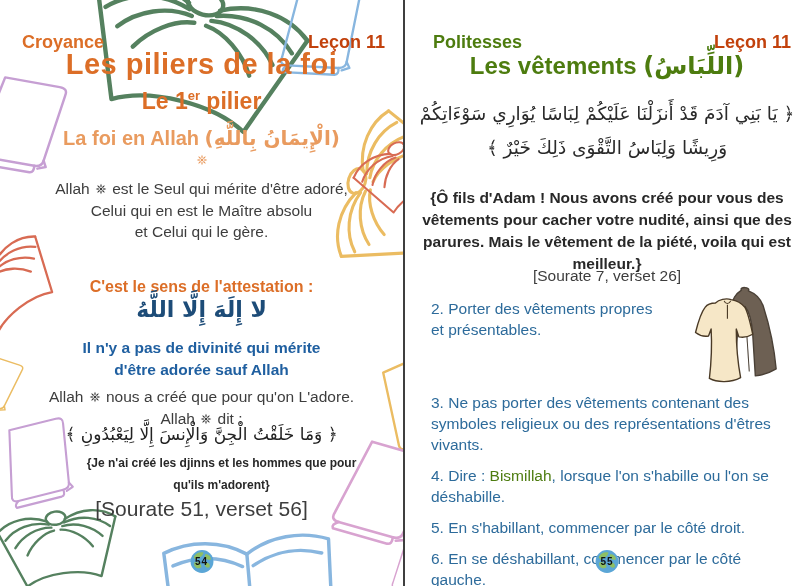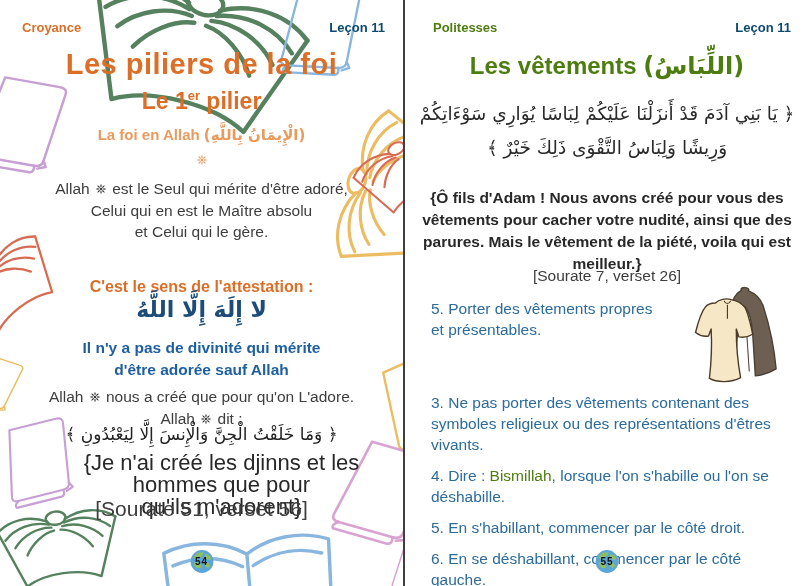--- a/index.html
+++ b/index.html
@@ -14,47 +14,47 @@
   .page-left{width:403px;}
   .gutter{width:2px;height:586px;background:#3f3f3f;flex:none;}
   .page-right{width:404px;}
 
   
   .doodle{position:absolute;z-index:0;pointer-events:none;}
   .doodle svg{display:block;width:100%;height:100%;}
 
   .content{position:absolute;inset:0;z-index:1;}
 
-  .hdr{position:absolute;top:20px;font-size:13px;font-weight:bold;}
+  .hdr{position:absolute;top:32px;font-size:18px;font-weight:bold;}
   .hdr.left{left:22px;}
   .hdr.right{right:18px;}
   .c-orange{color:#DC6E27;}
   .c-orangelight{color:#E99B5F;}
-  .c-red{color:#0c4a6e;}
+  .c-red{color:#c2410c;}
   .c-magenta{color:#4d7c0f;}
   .c-navy{color:#1D4C78;}
   .c-blue{color:#1F5FA0;}
   .c-steel{color:#2D6B9B;}
   .c-ink{color:#3D3D3D;}
   .c-black{color:#282828;}
 
   .cblock{position:absolute;left:0;right:0;text-align:center;}
 
   .lp-title{top:48px;font-size:29px;font-weight:800;letter-spacing:.5px;}
   .lp-sub{top:88px;font-size:23px;font-weight:800;}
   .lp-sub sup{font-size:13px;}
-  .lp-h1{top:126px;font-size:15px;font-weight:bold;}
+  .lp-h1{top:126px;font-size:20px;font-weight:bold;}
   .lp-h2{top:151px;font-size:15.5px;font-weight:bold;}
   .lp-body{top:178px;font-size:15.5px;line-height:21.5px;}
   .lp-attest{top:278px;font-size:16px;font-weight:bold;}
   .lp-kalima{top:297px;font-size:22px;font-weight:bold;}
   .lp-kaltr{top:337px;font-size:15.5px;font-weight:bold;line-height:22px;}
   .lp-worship{top:386px;font-size:15.5px;line-height:21.5px;}
   .lp-verse{top:424px;font-size:17px;color:#222222;}
-  .lp-versetr{top:452px;font-size:22px;font-weight:normal;line-height:22px;padding-left:40px;}
+  .lp-versetr{top:452px;font-size:12px;font-weight:bold;line-height:22px;padding-left:40px;}
   .lp-ref{top:497px;font-size:21px;}
 
   .rp-title{top:52px;font-size:24px;font-weight:800;}
   .rp-verse{top:97px;font-size:18.5px;line-height:34px;color:#2a2a2a;}
   .rp-tr{top:187px;font-size:15.5px;font-weight:bold;line-height:22px;padding:0 16px;}
   .rp-ref{top:267px;font-size:15.5px;}
   .rp-rules{position:absolute;top:298px;left:26px;right:10px;font-size:15.5px;line-height:21px;text-align:left;}
   .rule{margin-bottom:10px;}
   .clothing-float{float:right;width:122px;height:104px;margin:-14px 0 4px 10px;}
   .clothing-float svg{display:block;width:100%;height:100%;}
@@ -368,21 +368,21 @@
               <path d="M64,7 C61,3 75,3 72,8 C80,11 86,17 89,25 C96,47 102,75 104,98 C96,103 88,105 80,106 L77,58 C76,44 73,32 68,26 C63,34 60,48 59,62 L56,104 C47,103 40,100 35,96 C38,72 46,34 56,15 C58,11 61,9 64,7 Z" fill="#6D6053"></path>
               <path d="M68,26 L73,101" fill="none" stroke-width="1.2"></path>
             </g>
             <g stroke="#4a3a26" stroke-width="1.6" stroke-linejoin="round">
               <path d="M34,22 C38,18 46,16 52,18 C58,19 64,22 68,27 C71,32 74,44 77,58 C72,61 66,62 61,61 L58,52 C58,72 60,92 63,108 C52,114 36,114 27,109 C29,92 30,70 29,52 L26,60 C21,61 15,59 11,56 C14,44 18,32 22,27 C25,23 29,22 34,22 Z" fill="#F6E7C7"></path>
               <path d="M44,19.5 C45.5,23.5 50,23.5 51.5,19.5" fill="none" stroke-width="1.3"></path>
               <line x1="47.8" y1="24" x2="47.8" y2="40" stroke-width="1.3"></line>
             </g>
           </svg>
         </div>
-        <div class="rule"><span>5. Porter des vêtements propres et présentables.</span></div>
+        <div class="rule"><span>2. Porter des vêtements propres et présentables.</span></div>
         <div class="rule" style="clear:both;"><span>3. Ne pas porter des vêtements contenant des symboles religieux ou des représentations d'êtres vivants.</span></div>
         <div class="rule"><span>4. Dire : </span><span class="c-magenta">Bismillah</span><span>, lorsque l'on s'habille ou l'on se déshabille.</span></div>
         <div class="rule"><span>5. En s'habillant, commencer par le côté droit.</span></div>
         <div class="rule"><span>6. En se déshabillant, commencer par le côté gauche.</span></div>
       </div>
 
       <div class="globe">
         <svg viewBox="0 0 24 24">
           <circle cx="12" cy="12" r="11" fill="#5BA6D6"></circle>
           <path d="M4,8 C6,3.5 10,2.5 13.5,3.5 C12.5,7 9,9 5.5,10 Z" fill="#8FBF63"></path>

